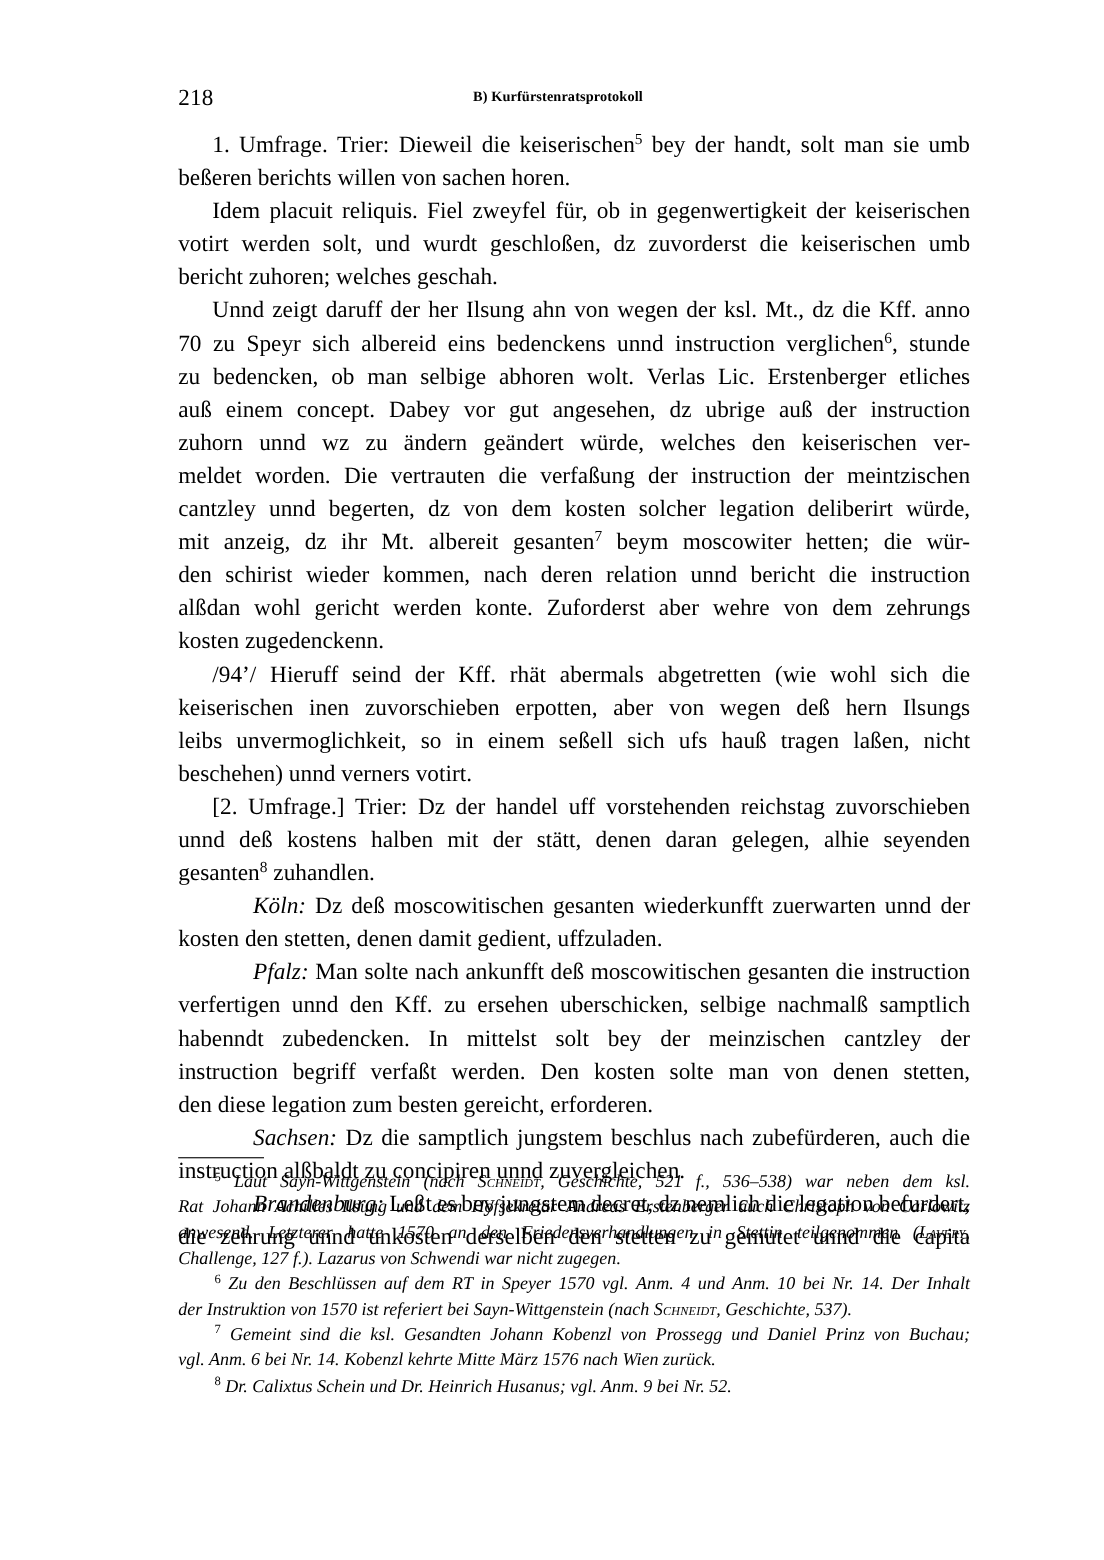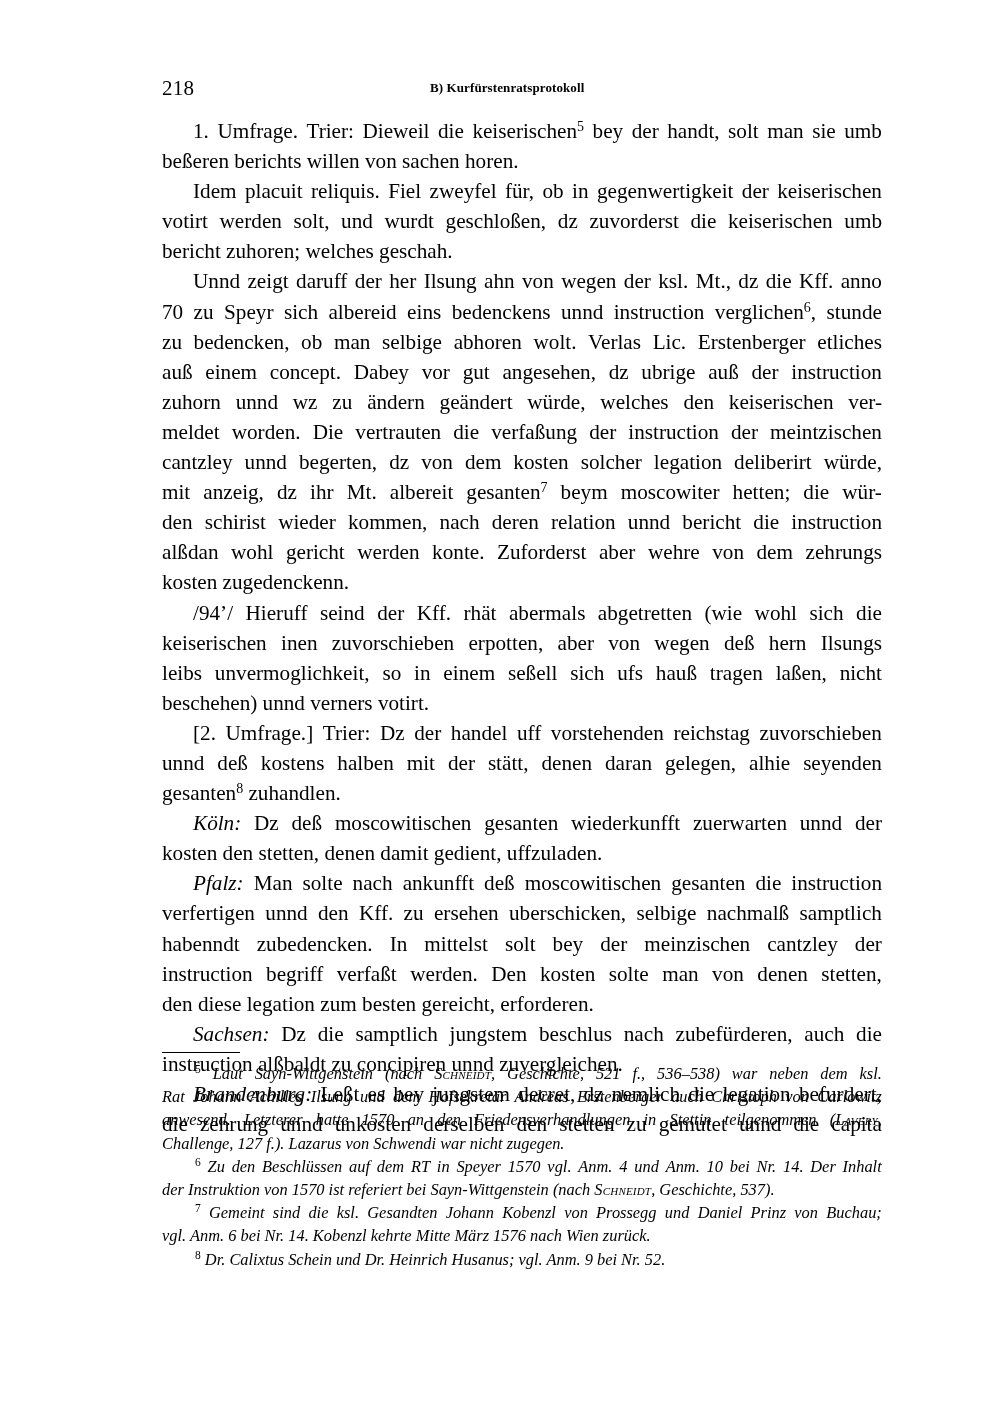--- a/index.html
+++ b/index.html
@@ -70,21 +70,21 @@
   }
   .lines .ln.just {
     display: flex;
     justify-content: space-between;
     white-space: normal;
   }
   .lines .ln.just > span { white-space: pre; }
   .lines .ln.indent { text-indent: 31px; }
   .lines .ln.just.indent { padding-left: 31px; text-indent: 0; }
 
-  i, .it { font-style: italic; }
+  i, .it { font-style: italic; margin-left: 37px; }
   .sup {
     font-size: 0.66em;
     vertical-align: 0.52em;
     line-height: 0;
   }
 
   
   .footnotes {
     position: absolute;
     left: 162px;

